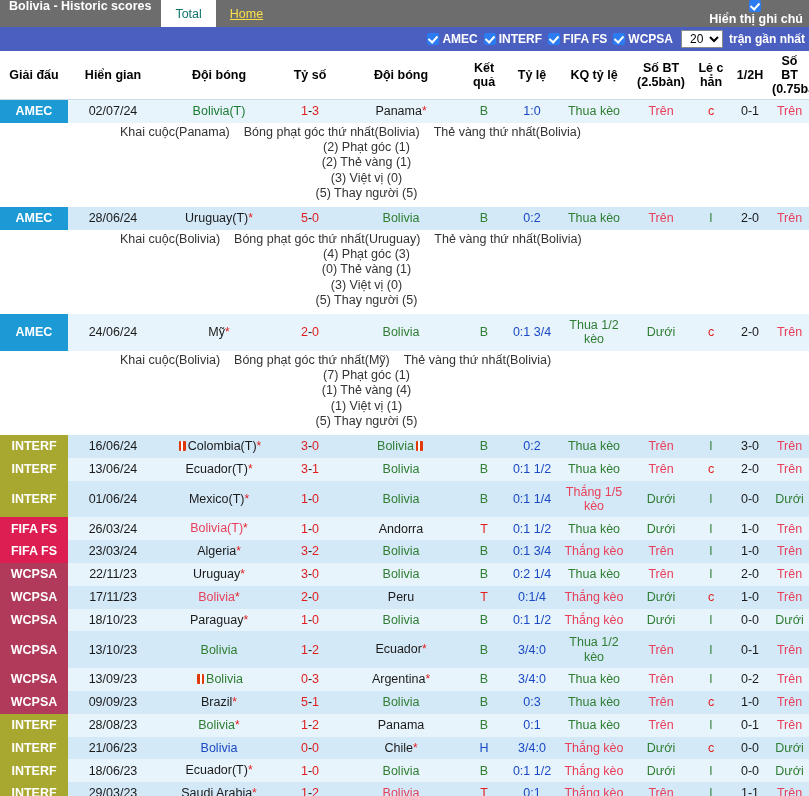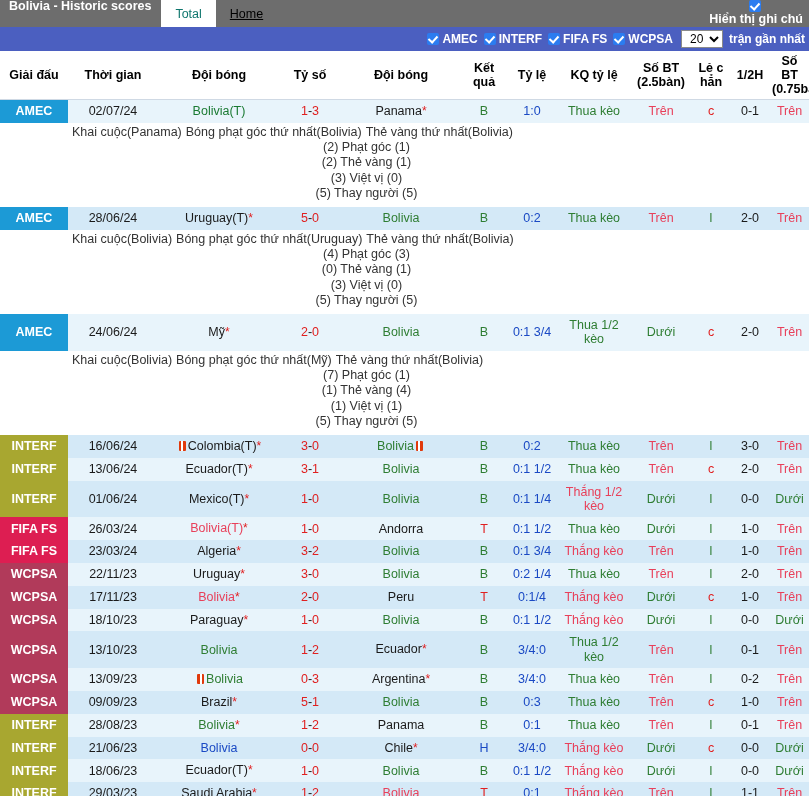--- a/index.html
+++ b/index.html
@@ -32,21 +32,21 @@
     padding: 0 14px;
     font-size: 12.5px;
     white-space: nowrap;
   }
   .tab.active {
     background: #ffffff;
     color: #0f766e;
     font-weight: normal;
   }
   .tab.inactive {
-    color: #000000;
+    color: #fde047;
     text-decoration: underline;
   }
   .topbar-right {
     margin-left: auto;
     display: flex; align-items: center;
     padding-right: 6px;
     color: #ffffff;
     font-size: 12.5px;
     font-weight: bold;
     white-space: nowrap;
@@ -174,22 +174,22 @@
   }
   .note-wrap {
     width: 100%;
     font-size: 12.5px;
     color: #333333;
     line-height: 1.22;
   }
   .note-head {
     display: flex;
     justify-content: flex-start;
-    gap: 4px;
-    padding-left: 72px;
+    gap: 14px;
+    padding-left: 120px;
   }
   .note-head span { white-space: nowrap; }
   .note-stats {
     text-align: center;
     padding-right: 76px;
   }
   .note-stats div { white-space: nowrap; }
 
   .two-line { line-height: 1.08; }
 </style>
@@ -248,21 +248,21 @@
       <col style="width:52px">
         <col style="width:72px">
         <col style="width:62px">
       <col style="width:38px">
         <col style="width:40px">
         <col style="width:39px">
     </colgroup>
     <thead>
       <tr id="head-row">
           <th>Giải đấu</th>
-          <th>Thời gian</th>
+          <th>Hiển gian</th>
           <th>Đội bóng</th>
           <th>Tỷ số</th>
           <th>Đội bóng</th>
           <th>Kết quả</th>
           <th>Tỷ lệ</th>
           <th>KQ tỷ lệ</th>
           <th>Số BT (2.5bàn)</th>
           <th>Lẻ c hẳn</th>
           <th>1/2H</th>
           <th>Số BT (0.75bàn)</th>
@@ -391,21 +391,21 @@
           <td class="c-pink">Trên</td>
         </tr>
         <tr class="r-even">
           <td class="lg lg-INTERF">INTERF</td>
           <td class="c-black">01/06/24</td>
           <td><span class="c-black">Mexico(T)</span><span class="star">*</span></td>
           <td><span class="c-red">1</span><span class="c-black">-</span><span class="c-red">0</span></td>
           <td><span class="c-dgreen">Bolivia</span></td>
           <td class="c-dgreen">B</td>
           <td class="c-blue">0:1 1/4</td>
-          <td class="c-pink two-line">Thắng 1/2 kèo</td>
+          <td class="c-pink two-line">Thắng 1/5 kèo</td>
           <td class="c-dgreen">Dưới</td>
           <td class="c-dgreen">l</td>
           <td class="c-black">0-0</td>
           <td class="c-dgreen">Dưới</td>
         </tr>
         <tr class="r-odd">
           <td class="lg lg-FIFAFS">FIFA FS</td>
           <td class="c-black">26/03/24</td>
           <td><span class="c-pink">Bolivia(T)</span><span class="star">*</span></td>
           <td><span class="c-red">1</span><span class="c-black">-</span><span class="c-red">0</span></td>

